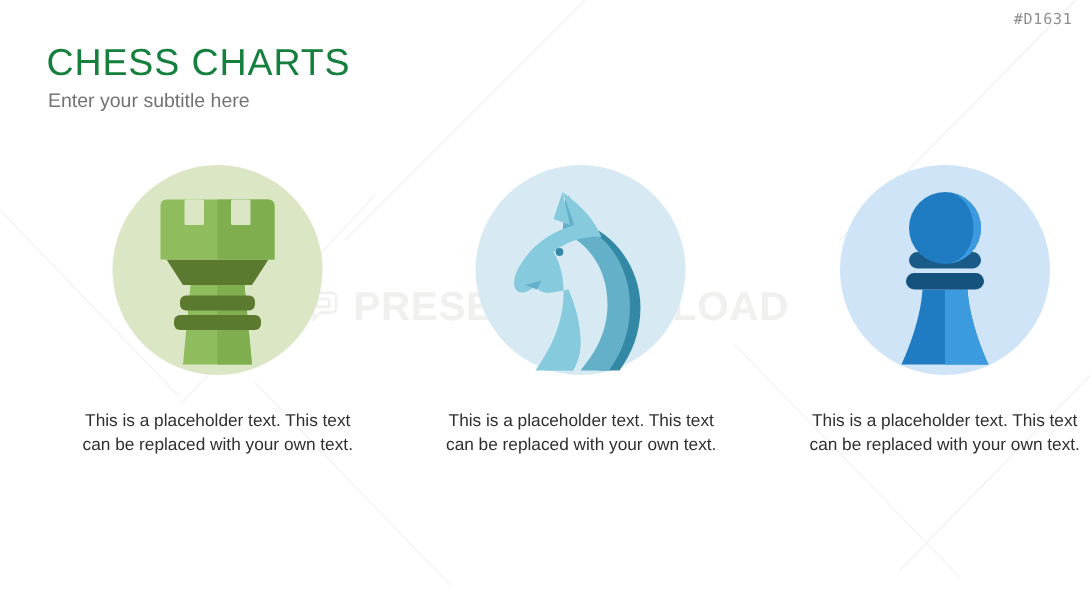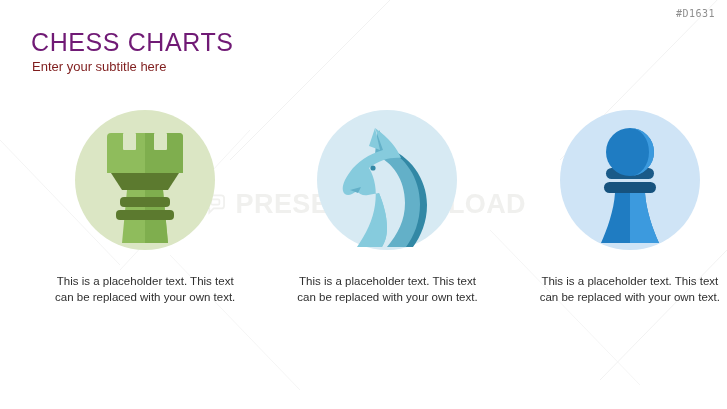--- a/index.html
+++ b/index.html
@@ -38,30 +38,30 @@
     color: #8f8f8f;
     margin-left: 11px;
   }
   .title {
     position: absolute;
     left: 31px;
     top: 28px;
     font-size: 25px;
     font-weight: 400;
     letter-spacing: 0.6px;
-    color: #701a75;
+    color: #15803d;
     white-space: nowrap;
   }
   .subtitle {
     position: absolute;
     left: 32px;
     top: 59px;
     font-size: 13px;
     font-weight: 400;
-    color: #7f1d1d;
+    color: #737373;
     white-space: nowrap;
   }
 
   
   .watermark {
     position: absolute;
     left: 206px;
     top: 184px;
     width: 320px;
     height: 40px;

